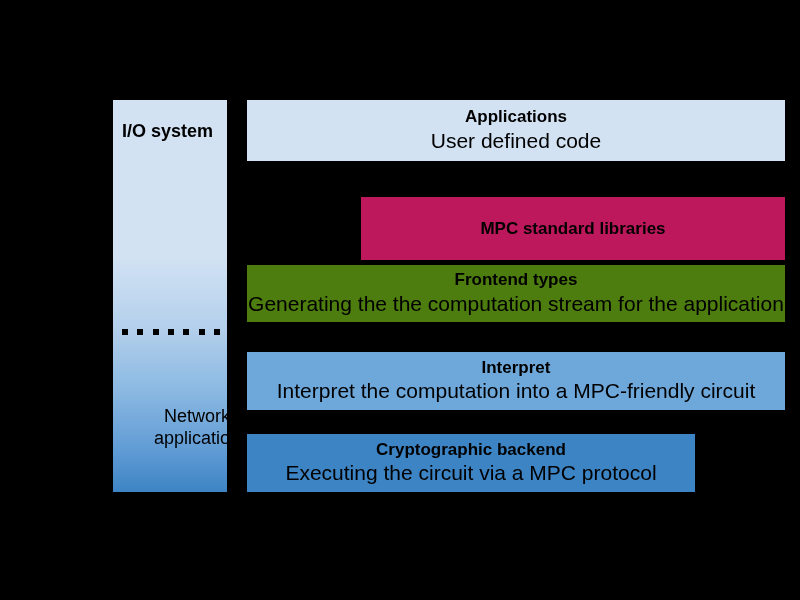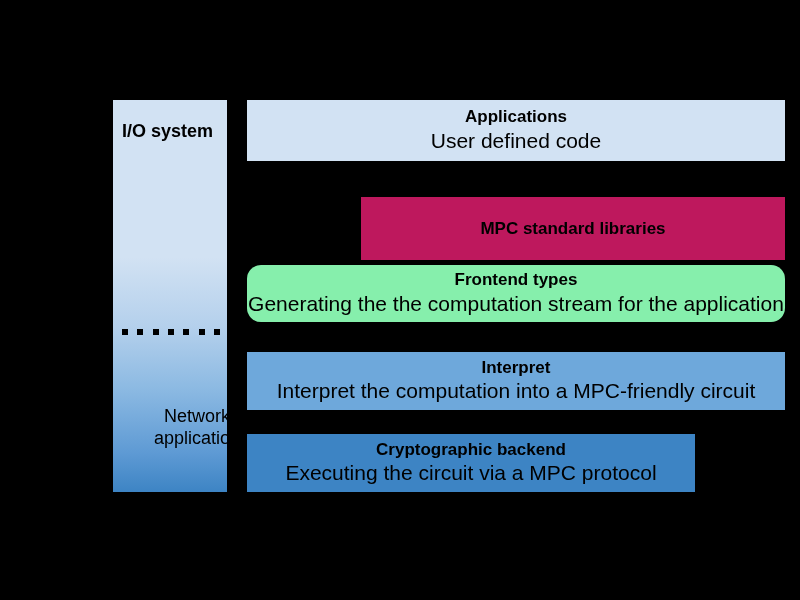--- a/index.html
+++ b/index.html
@@ -108,22 +108,21 @@
     left: 247px;  top: 100px;  width: 538px; height: 61px;
     background: #d2e2f3;
   }
   #layer-mpc-libraries {
     left: 361px;  top: 183px;  width: 424px; height: 63px;
     background: #be185d;
     margin-top: 14px;
   }
   #layer-frontend-types {
     left: 247px;  top: 265px;  width: 538px; height: 57px;
-    background: #86efac;
-    border-radius: 14px;
+    background: #4d7c0f;
   }
   #layer-scheduler {
     left: 247px;  top: 352px;  width: 538px; height: 58px;
     background: #6ea8db;
   }
   #layer-crypto-backend {
     left: 247px;  top: 434px;  width: 448px; height: 58px;
     background: #3d84c4;
   }
 </style>

